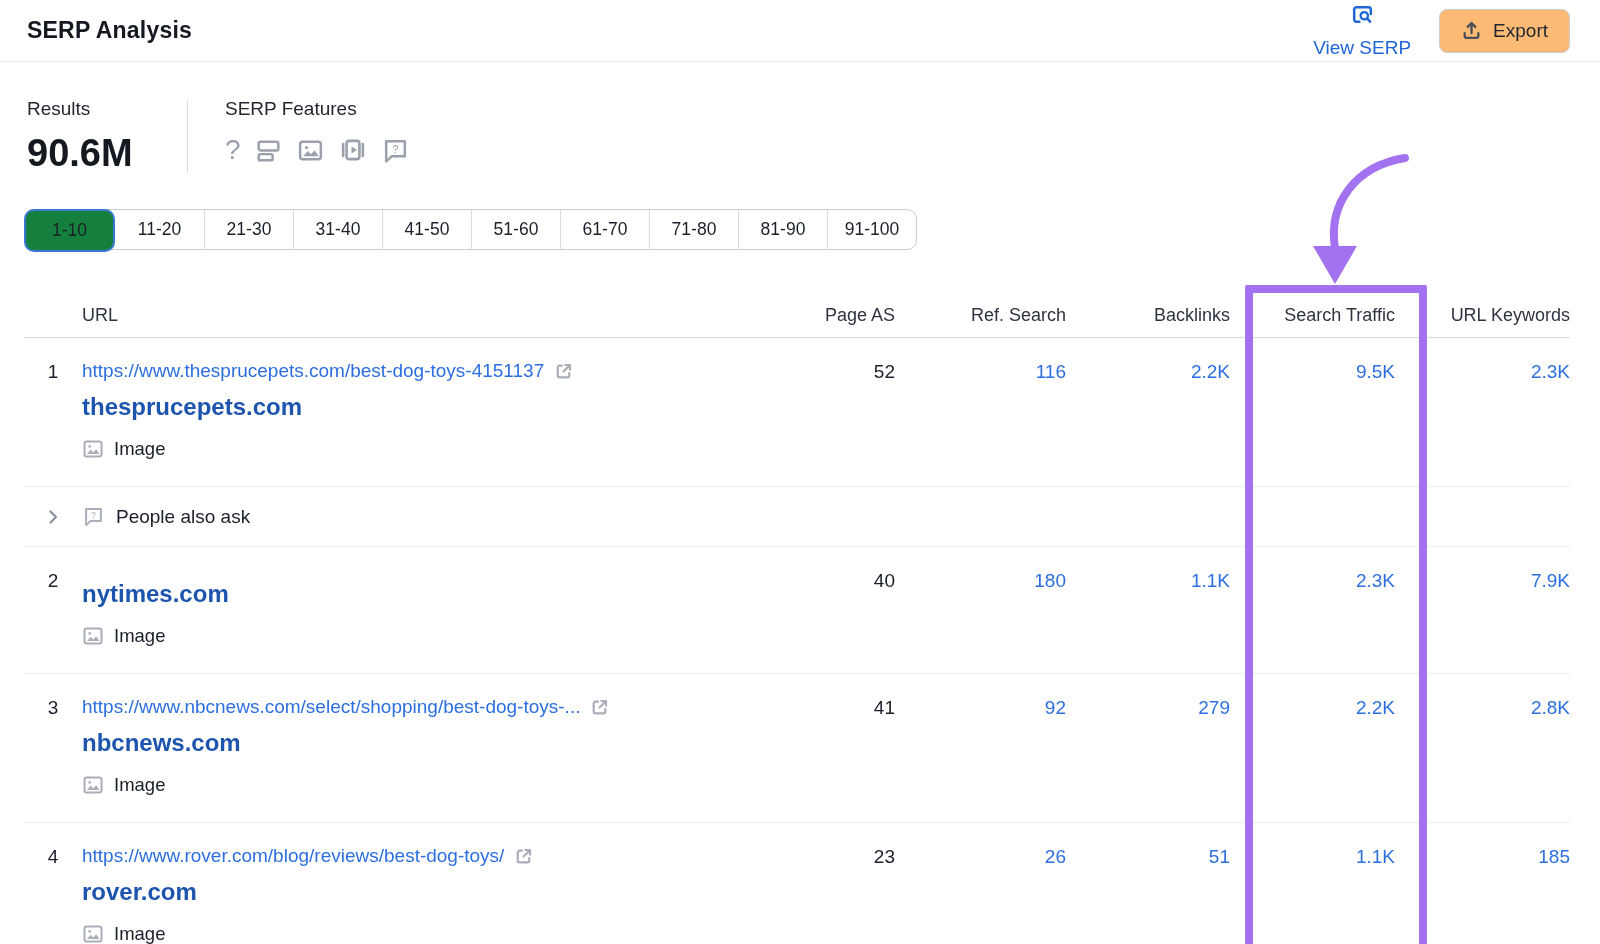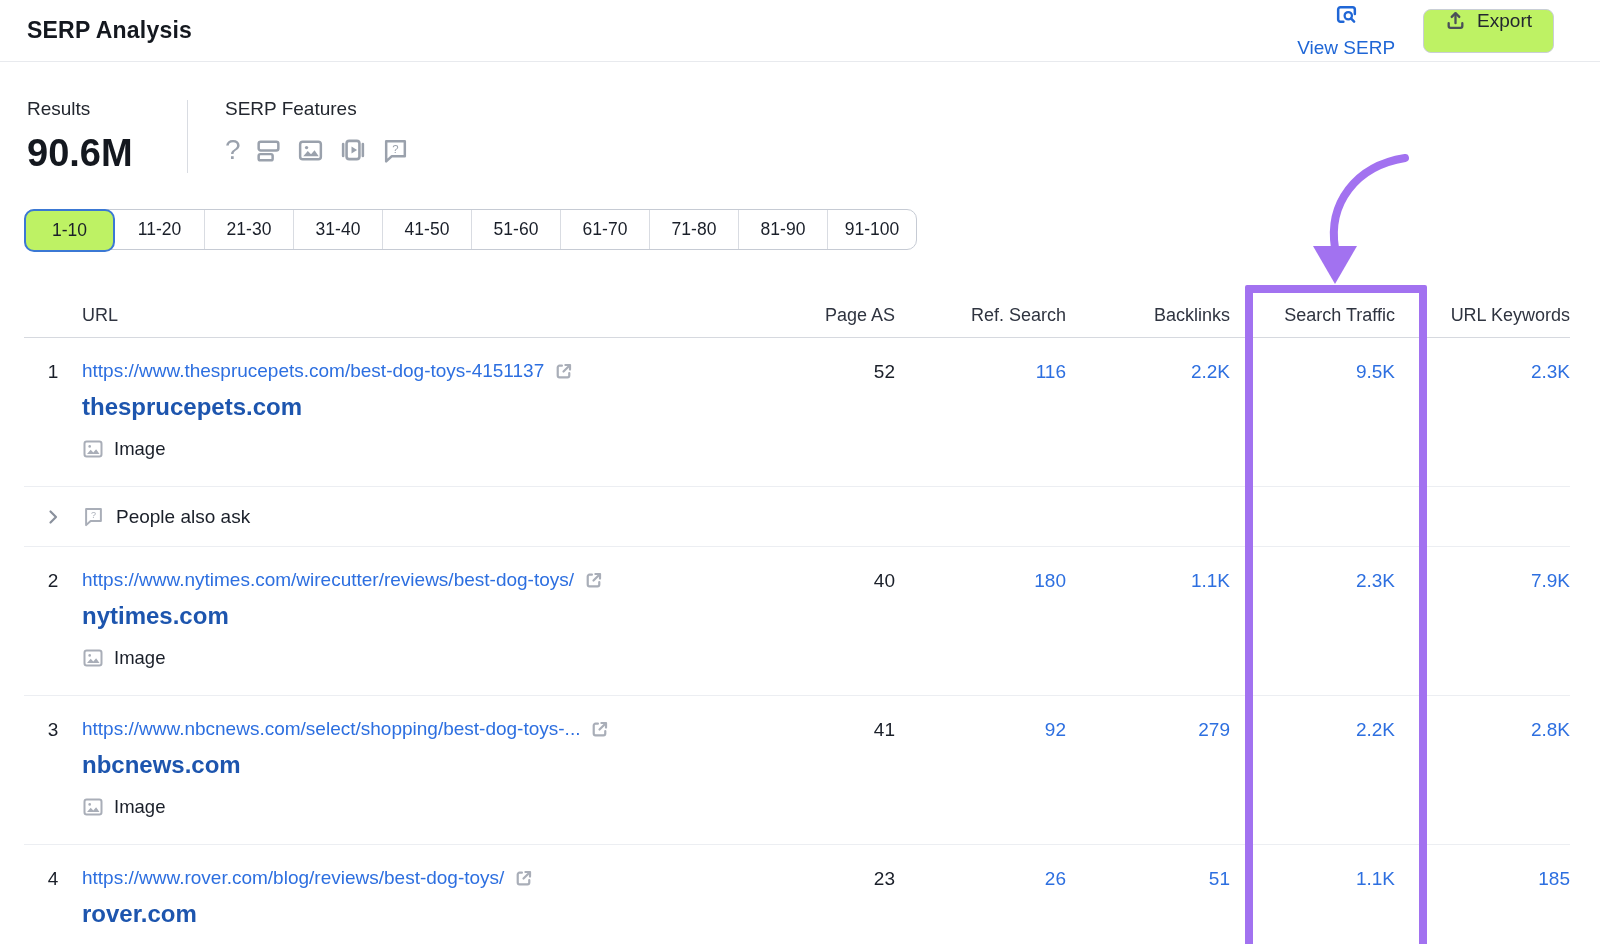--- a/index.html
+++ b/index.html
@@ -1,47 +1,47 @@
 <!DOCTYPE html>
 <html><head>
 <meta charset="utf-8">
 <style>
   * { margin: 0; padding: 0; box-sizing: border-box; }
   html, body { width: 1600px; height: 944px; overflow: hidden; background: #ffffff;
     font-family: "Liberation Sans", "DejaVu Sans", sans-serif; color: #1a1f29; }
 
   
   .topbar { height: 62px; display: flex; align-items: center; justify-content: space-between;
-    padding: 0 46px 0 27px; border-bottom: 1px solid #e8eaee; }
+    padding: 0 30px 0 27px; border-bottom: 1px solid #e8eaee; }
   .page-title { font-size: 23px; font-weight: 700; color: #14181f; letter-spacing: .2px; }
   .topbar-right { display: flex; align-items: center; gap: 28px; }
   .view-serp { display: flex; align-items: center; gap: 10px; color: #1f66d6;
     font-size: 19px; cursor: pointer; flex-direction: column; }
-  .export-btn { display: flex; gap: 11px; height: 44px; padding: 0 21px;
-    border: 1px solid #c9ced6; border-radius: 8px; background: #bef264; font-size: 19px;
+  .export-btn { display: flex; align-items: center; gap: 11px; height: 44px; padding: 0 21px;
+    border: 1px solid #c9ced6; border-radius: 8px; background: #fdba74; font-size: 19px;
     color: #23272f; cursor: pointer; }
 
   
   .summary { display: flex; margin: 36px 0 0 27px; }
   .summary-results { width: 160px; }
   .summary-label { font-size: 19px; color: #23272f; }
   .results-value { margin-top: 12px; font-size: 38px; font-weight: 700; color: #14181f; }
   .v-divider { width: 1px; background: #d9dce2; margin: 2px 0; }
   .summary-features { padding-left: 37px; }
   .features-icons { display: flex; align-items: center; gap: 13px; margin-top: 14px;
     color: #9aa1ac; height: 32px; }
   .q-glyph { font-size: 28px; font-weight: 500; color: #9aa1ac; line-height: 1; }
 
   
   .pagination { display: inline-flex; margin: 34px 0 0 24px; border: 1px solid #c6cbd4;
     border-radius: 10px; height: 41px; background: #fff; }
   .page-seg { width: 89px; display: flex; align-items: center; justify-content: center;
     font-size: 17.5px; color: #1a1f29; border-left: 1px solid #d9dce2; cursor: pointer; }
   .page-seg:first-child { border-left: none; }
-  .page-seg.selected { background: #bef264; border: 2px solid #3b78d4; border-radius: 10px;
+  .page-seg.selected { background: #15803d; border: 2px solid #3b78d4; border-radius: 10px;
     margin: -1px 0 -1px -1px; width: 91px; height: 43px; }
   .page-seg.selected + .page-seg { border-left: none; }
 
   
   .serp-table { margin-top: 28px; padding: 0 30px 0 24px; position: relative; }
   .t-grid { display: grid; grid-template-columns: 58px 693px 120px 171px 164px 165px 175px; }
   .t-head { height: 60px; align-items: center; border-bottom: 1px solid #d6d9df; }
   .t-head .col { font-size: 18px; color: #2f3440; margin-top: 16px; }
   .col-num { text-align: right; }
   .t-row { border-bottom: 1px solid #eceef2; padding: 22px 0 26px; align-items: start; }
@@ -218,30 +218,20 @@
     <div></div>
       <div></div>
       <div></div>
       <div></div>
       <div></div>
   </div>
 
   <div class="t-grid t-row">
     <div class="rank">2</div>
     <div>
-      <div class="url-line">
-        <a class="url-link">https://www.nytimes.com/wirecutter/reviews/best-dog-toys/</a>
-        <span class="icon">
-          <svg width="21" height="21" viewBox="0 0 20 20" fill="none">
-            <path d="M8.5 4.5H6.2C5.26 4.5 4.5 5.26 4.5 6.2v7.6c0 .94.76 1.7 1.7 1.7h7.6c.94 0 1.7-.76 1.7-1.7v-2.3" stroke="#a9aeb8" stroke-width="2.1" stroke-linecap="round"></path>
-            <path d="M11.8 3.8h4.4v4.4" stroke="#a9aeb8" stroke-width="2.1" stroke-linecap="round" stroke-linejoin="round"></path>
-            <path d="M15.8 4.2 10 10" stroke="#a9aeb8" stroke-width="2.1" stroke-linecap="round"></path>
-          </svg>
-        </span>
-      </div>
       <div class="domain-line">nytimes.com</div>
       <div class="feature-line">
         <span class="icon">
           <svg width="22" height="22" viewBox="0 0 22 22" fill="none">
             <rect x="2.5" y="3.5" width="17" height="15" rx="2.2" stroke="#a9aeb8" stroke-width="2"></rect>
             <circle cx="7.7" cy="8.4" r="1.3" fill="#a9aeb8"></circle>
             <path d="M5 16l3.7-4.2 2.6 2.7 2.8-3.3 3.4 4.8z" fill="#a9aeb8"></path>
           </svg>
         </span>
         <span>Image</span>

